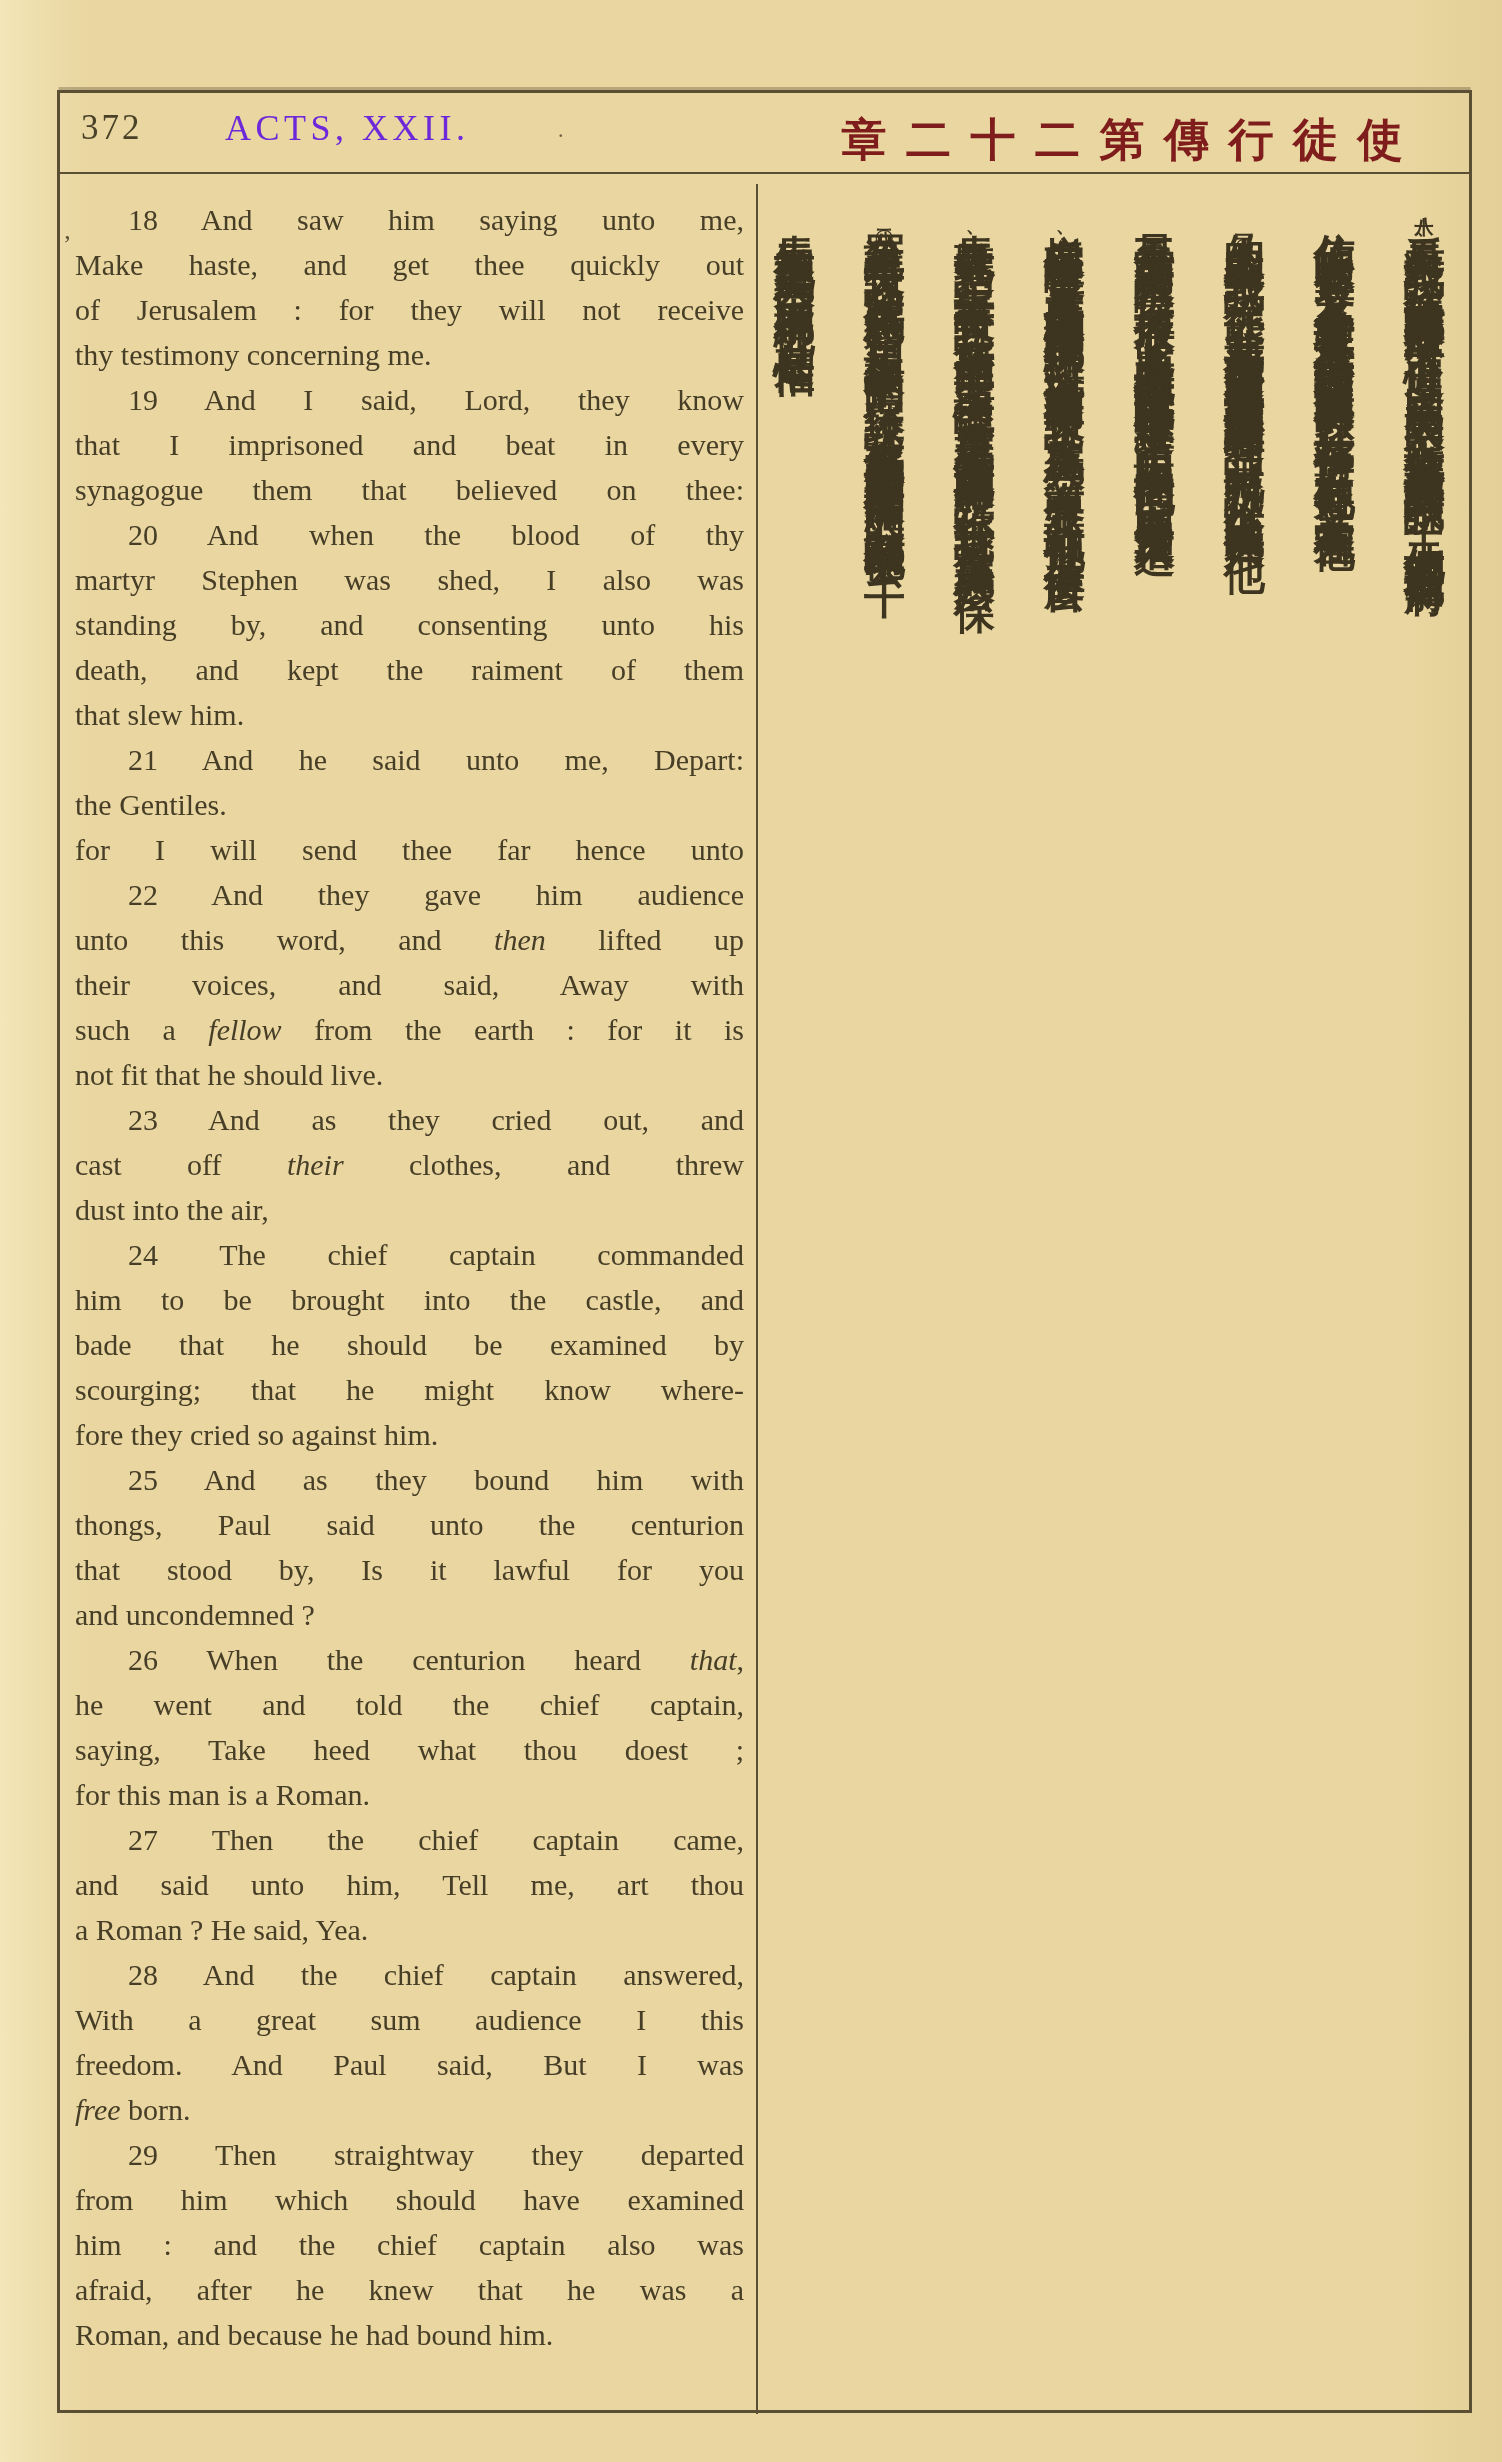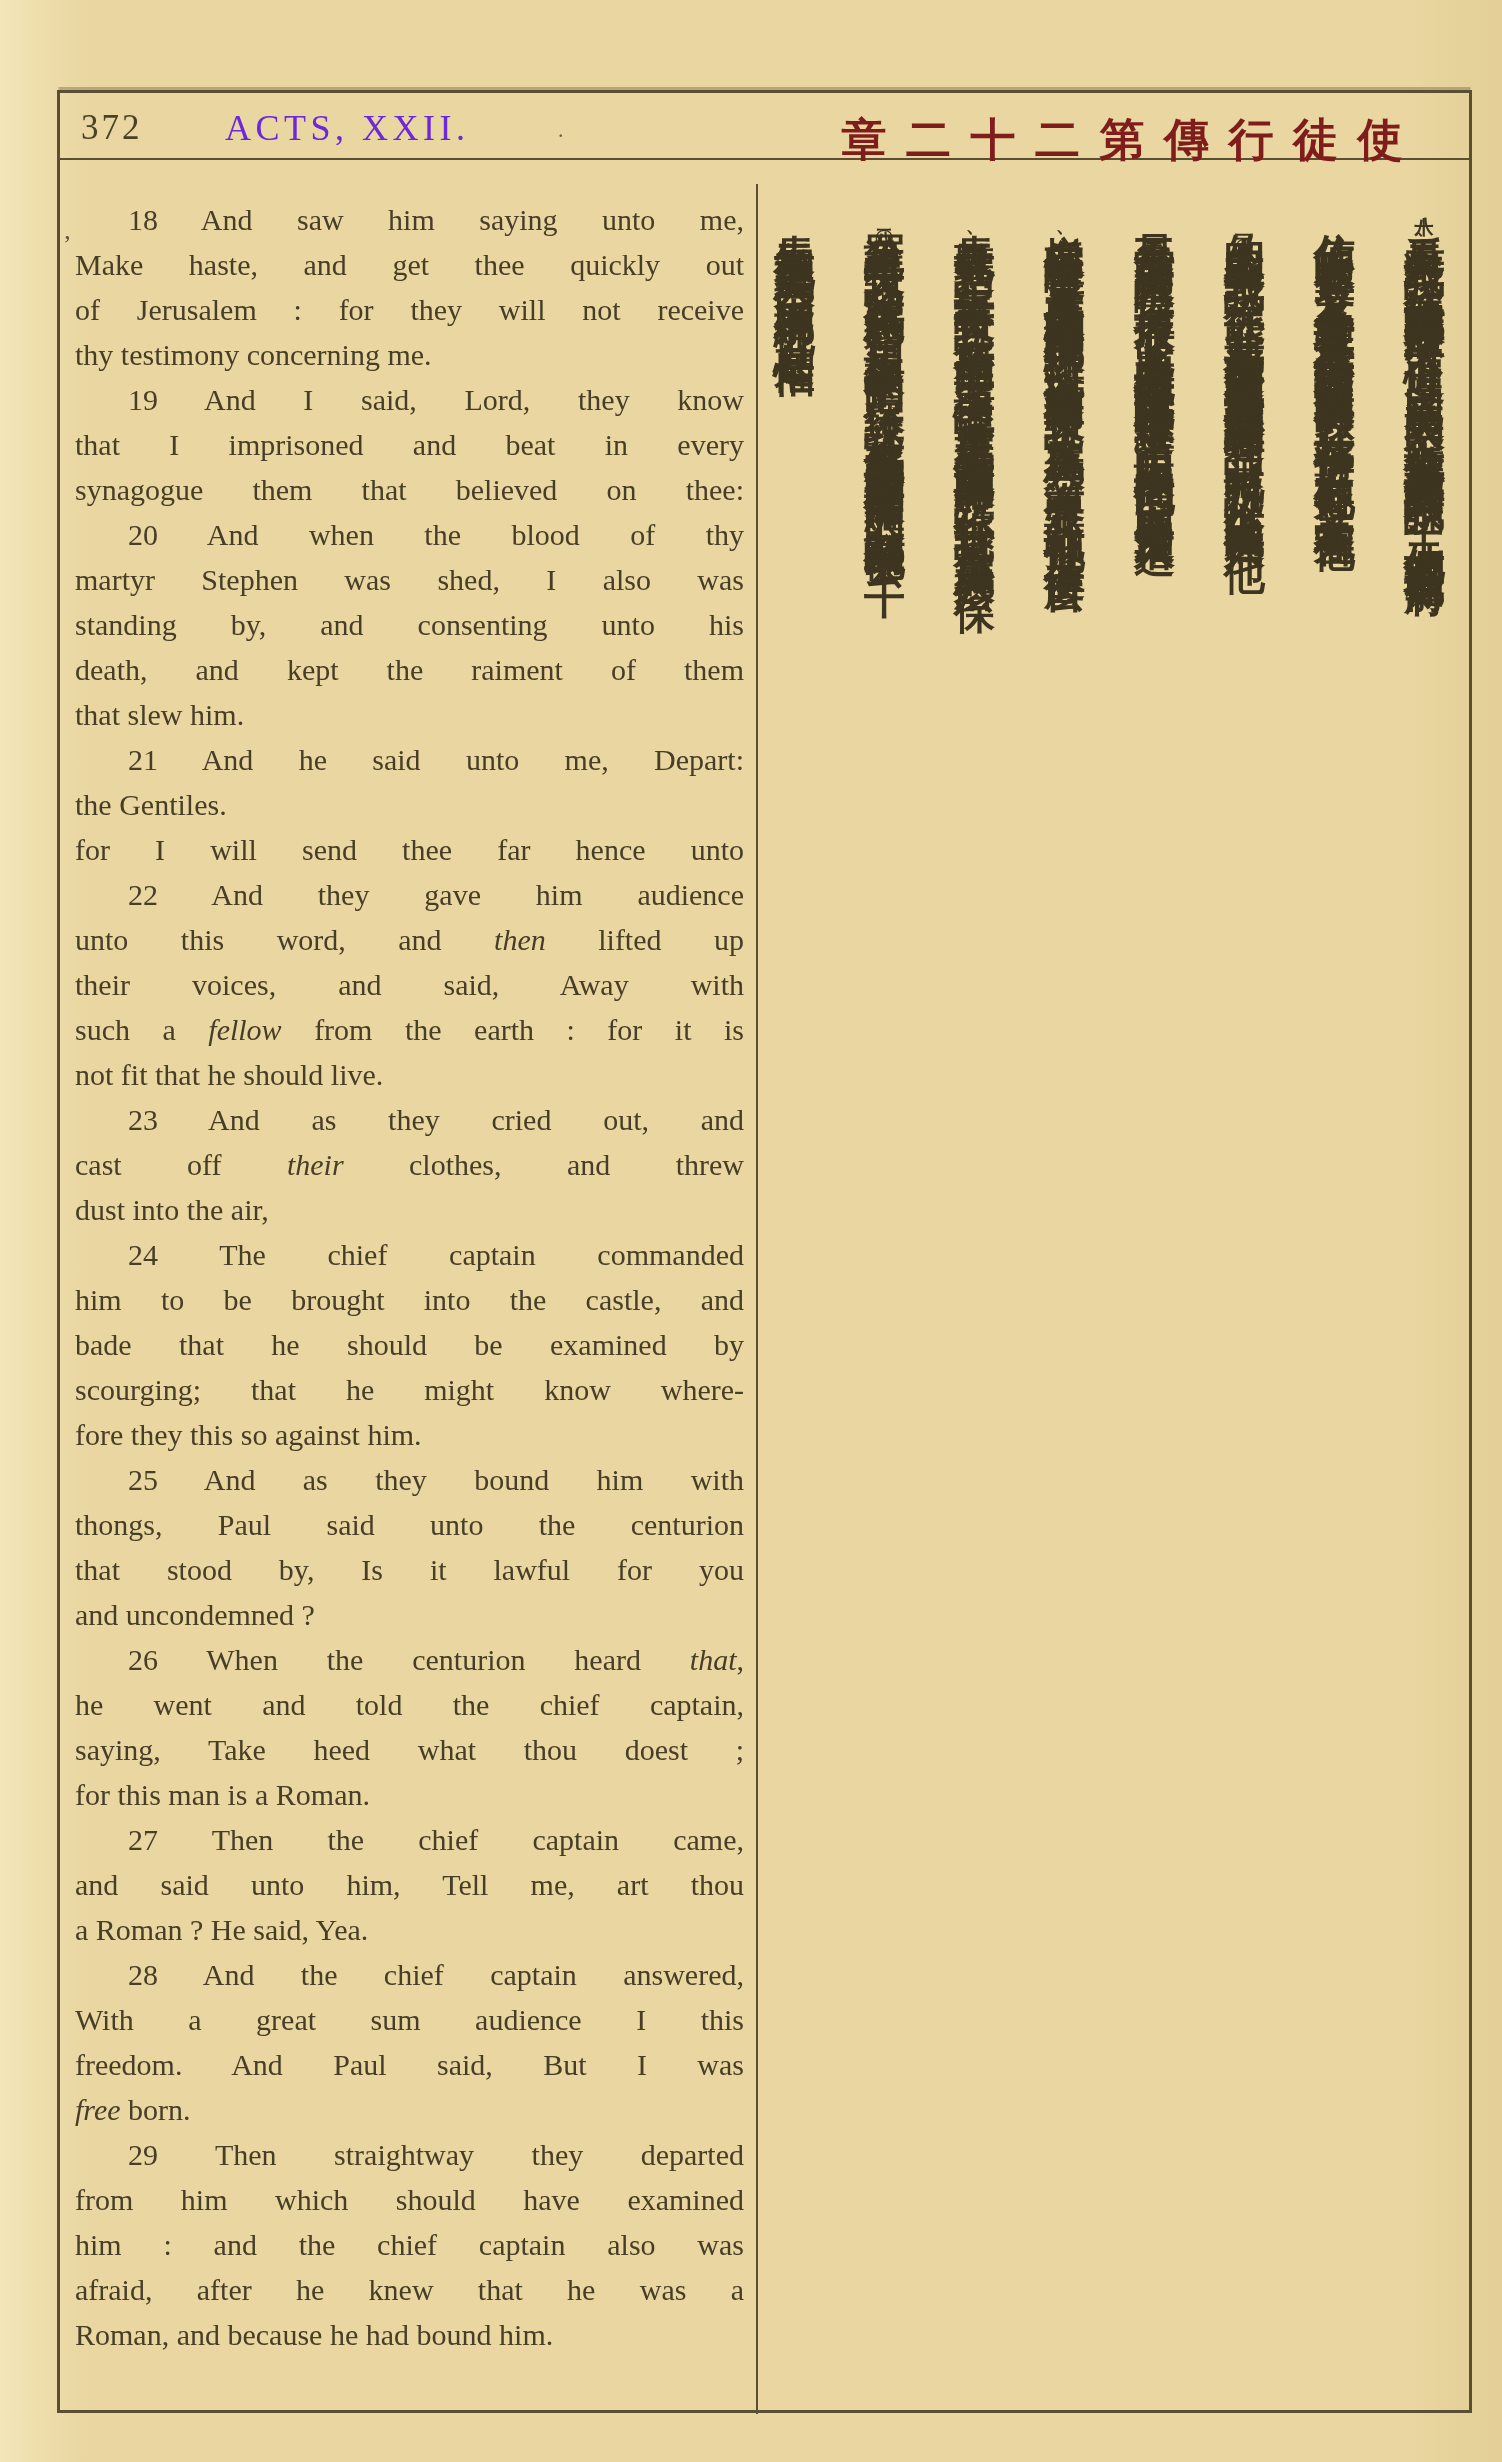--- a/index.html
+++ b/index.html
@@ -11,21 +11,21 @@
     font-family:"Liberation Serif","DejaVu Serif",serif;
     color:#453c26;
   }
   .page-frame{
     position:absolute;left:57px;top:90px;width:1415px;height:2323px;
     border:3px solid #5a4e33;
     box-sizing:border-box;
     box-shadow:0 -4.5px 0 -1.5px rgba(90,78,51,.35);
   }
   .header-row{
-    position:absolute;left:0;top:0;width:100%;height:67px;
+    position:absolute;left:0;top:0;width:100%;height:81px;
     border-bottom:2.3px solid #5a4e33;box-sizing:border-box;padding-left:33px;
   }
   .page-number{
     position:absolute;left:21px;top:15px;
     font-size:35px;letter-spacing:3px;color:#4a4129;
   }
   .running-title-left{
     position:absolute;left:165px;top:13.5px;
     font-size:36px;letter-spacing:4.5px;color:#6d28d9;
   }
@@ -110,21 +110,21 @@
     <div class="eline">their voices, and said, Away with</div>
     <div class="eline">such a <i>fellow</i> from the earth : for it is</div>
     <div class="eline last">not fit that he should live.</div>
     <div class="eline ind">23 And as they cried out, and</div>
     <div class="eline">cast off <i>their</i> clothes, and threw</div>
     <div class="eline last">dust into the air,</div>
     <div class="eline ind">24 The chief captain commanded</div>
     <div class="eline">him to be brought into the castle, and</div>
     <div class="eline">bade that he should be examined by</div>
     <div class="eline">scourging; that he might know where-</div>
-    <div class="eline last">fore they this so against him.</div>
+    <div class="eline last">fore they cried so against him.</div>
     <div class="eline ind">25 And as they bound him with</div>
     <div class="eline">thongs, Paul said unto the centurion</div>
     <div class="eline">that stood by, Is it lawful for you</div>
     <div class="eline last">and uncondemned ?</div>
     <div class="eline ind">26 When the centurion heard <i>that</i>,</div>
     <div class="eline">he went and told the chief captain,</div>
     <div class="eline">saying, Take heed what thou doest ;</div>
     <div class="eline last">for this man is a Roman.</div>
     <div class="eline ind">27 Then the chief captain came,</div>
     <div class="eline">and said unto him, Tell me, art thou</div>

